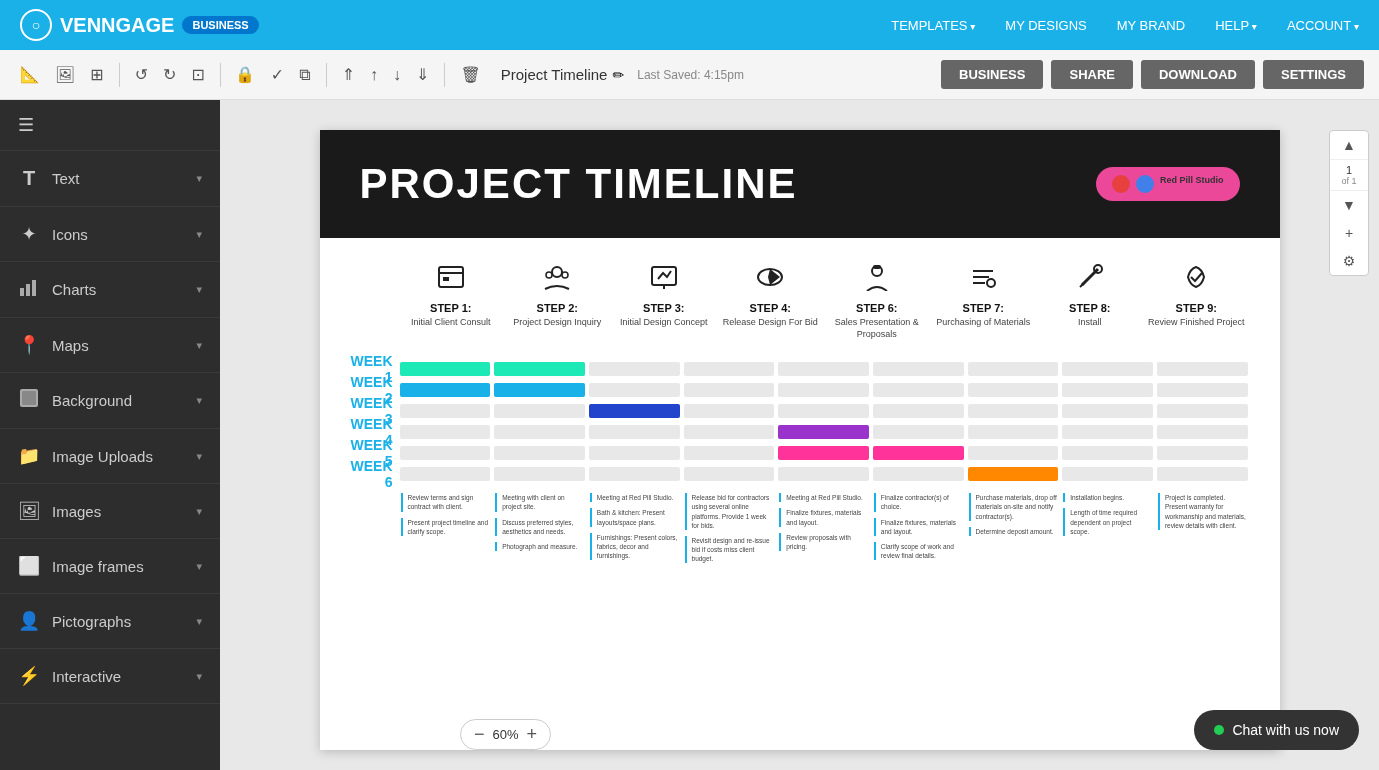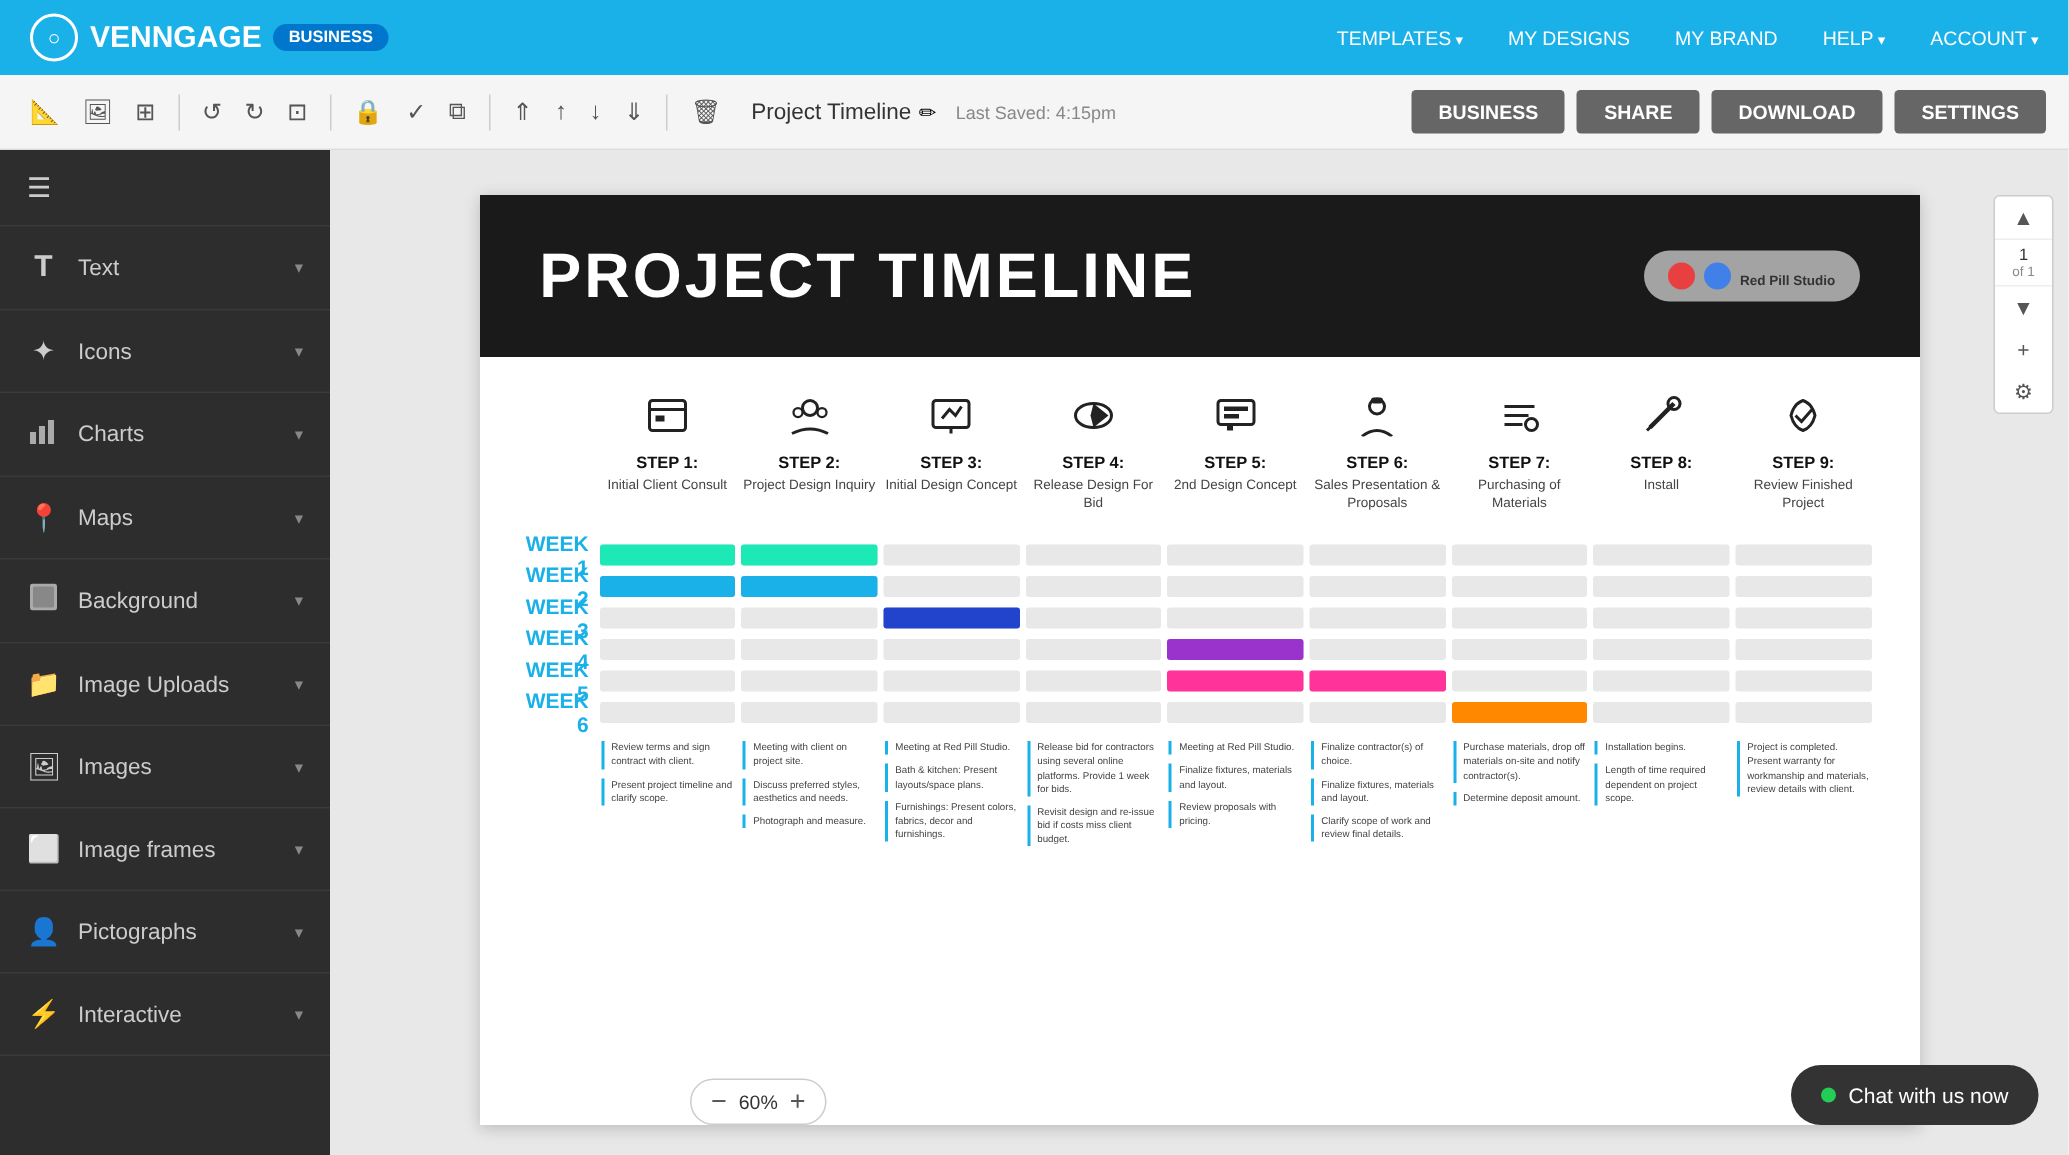--- a/index.html
+++ b/index.html
@@ -170,25 +170,25 @@
       justify-content: space-between;
     }
     .doc-header-title {
       color: white;
       font-size: 42px;
       font-weight: 900;
       letter-spacing: 2px;
       font-family: Arial Black, sans-serif;
     }
     .logo-pill {
-      background: #a3a3a3;
+      background: #ec4899;
       border-radius: 30px;
       padding: 8px 16px;
       display: flex;
-      align-items: flex-end;
+      align-items: flex-start;
       gap: 6px;
     }
     .pill-dot-red { width: 18px; height: 18px; background: #e84040; border-radius: 50%; }
     .pill-dot-blue { width: 18px; height: 18px; background: #4080e8; border-radius: 50%; }
     .pill-text { font-size: 9px; color: #333; font-weight: bold; text-align: center; line-height: 1.2; }
 
     .doc-body {
       padding: 20px 30px;
     }
 
@@ -534,32 +534,20 @@
                   <ellipse cx="14" cy="14" rx="12" ry="8" fill="none" stroke="#222" stroke-width="2"></ellipse>
                   <polygon points="14,6 24,14 14,22 12,14" fill="#222"></polygon>
                 </svg>
             </div>
             <div class="step-num">STEP 4:</div>
             <div class="step-title">Release Design For Bid</div>
           </div>
           <div class="step-col">
             <div class="step-icon">
               <svg width="28" height="28" viewBox="0 0 28 28">
-                  <rect x="2" y="4" width="24" height="16" rx="2" fill="none" stroke="#222" stroke-width="2"></rect>
-                  <rect x="6" y="8" width="16" height="3" fill="#222"></rect>
-                  <rect x="6" y="13" width="10" height="3" fill="#222"></rect>
-                  <rect x="8" y="20" width="4" height="4" fill="#222"></rect>
-                </svg>
-            </div>
-            <div class="step-num">STEP 5:</div>
-            <div class="step-title">2nd Design Concept</div>
-          </div>
-          <div class="step-col">
-            <div class="step-icon">
-              <svg width="28" height="28" viewBox="0 0 28 28">
                   <circle cx="14" cy="8" r="5" fill="none" stroke="#222" stroke-width="2"></circle>
                   <path d="M4 28 Q14 20 24 28" fill="none" stroke="#222" stroke-width="2"></path>
                   <rect x="10" y="2" width="8" height="4" rx="2" fill="#222"></rect>
                 </svg>
             </div>
             <div class="step-num">STEP 6:</div>
             <div class="step-title">Sales Presentation &amp; Proposals</div>
           </div>
           <div class="step-col">
             <div class="step-icon">

